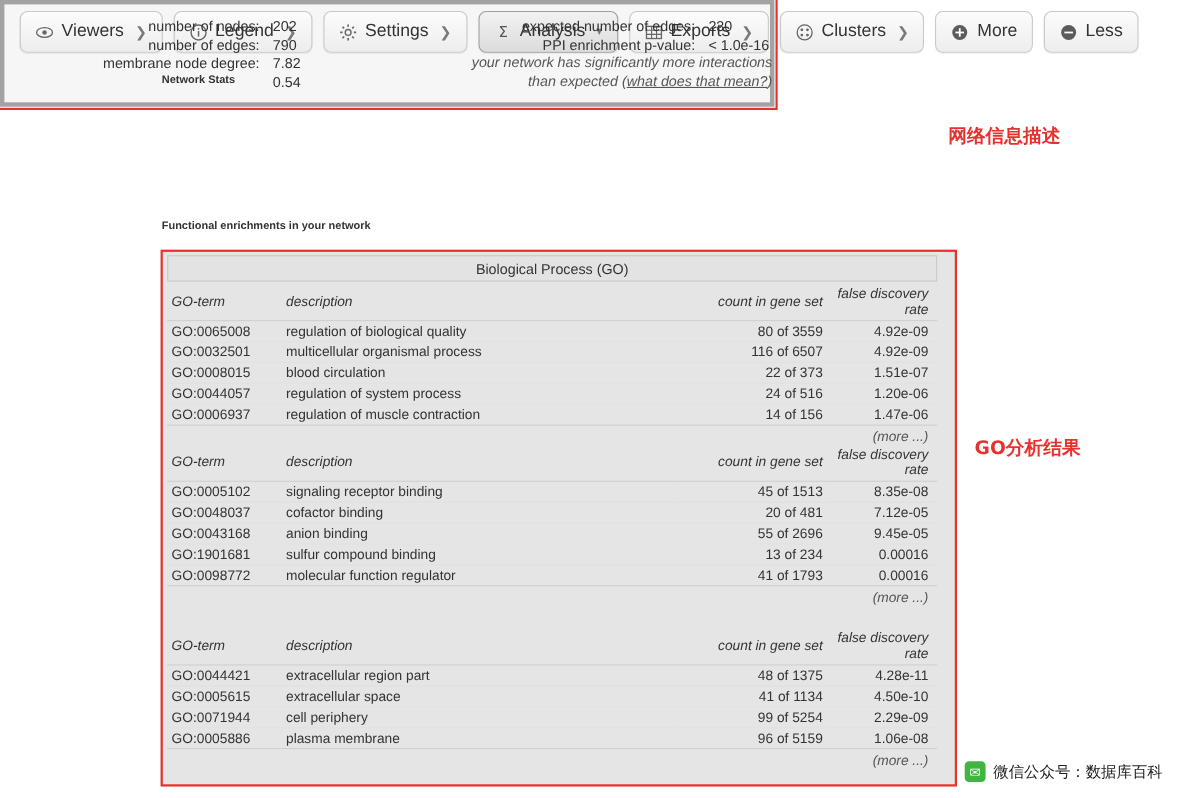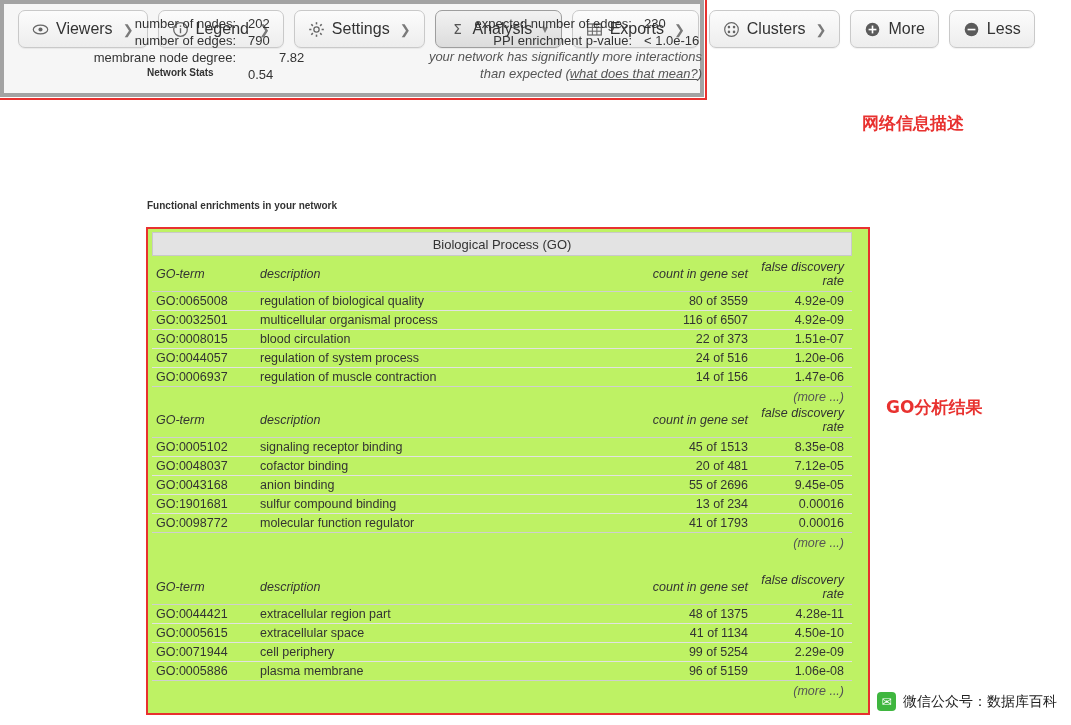--- a/index.html
+++ b/index.html
@@ -110,21 +110,21 @@
     font-weight: bold;
     font-size: 17px;
     font-family: "DejaVu Sans", sans-serif;
   }
 
   
   #go-box {
     top: 227px; left: 146px;
     width: 724px; height: 488px;
     border: 2px solid #e8312f;
-    background: #bef264;
+    background: #e5e5e5;
   }
   .go-section { position: absolute; left: 4px; width: 700px; }
   .go-head {
     background: #e3e3e3;
     border: 1px solid #c9c9c9;
     height: 24px;
     line-height: 23px;
     text-align: center;
     font-size: 13px;
     color: #333;
@@ -293,21 +293,21 @@
 
   <div class="sec-title" id="stats-title">Network Stats</div>
 
   <div id="stats-box">
     <div class="inner" id="stats-inner">
         <div class="stat-row stat-lab col1-lab" style="top: 12px;">number of nodes:</div>
         <div class="stat-row stat-val col1-val" style="top: 12px;">202</div>
         <div class="stat-row stat-lab col1-lab" style="top: 29px;">number of edges:</div>
         <div class="stat-row stat-val col1-val" style="top: 29px;">790</div>
         <div class="stat-row stat-lab col1-lab" style="top: 46px;">membrane node degree:</div>
-        <div class="stat-row stat-val col1-val" style="top: 46px; margin-left: 31px;">7.82</div>
+        <div class="stat-row stat-val col1-val" style="top: 46px;">7.82</div>
         <div class="stat-row stat-val col1-val" style="top: 63px;">0.54</div>
         <div class="stat-row stat-lab col2-lab" style="top: 12px;">expected number of edges:</div>
         <div class="stat-row stat-val col2-val" style="top: 12px;">230</div>
         <div class="stat-row stat-lab col2-lab" style="top: 29px;">PPI enrichment p-value:</div>
         <div class="stat-row stat-val col2-val" style="top: 29px;">&lt; 1.0e-16</div>
         <div class="note" style="top: 44px; left: 330px; width: 368px;">
           <div>your network has significantly more interactions</div>
           <div><span>than expected (</span><a href="#">what does that mean?</a><span>)</span></div>
         </div>
       </div>

